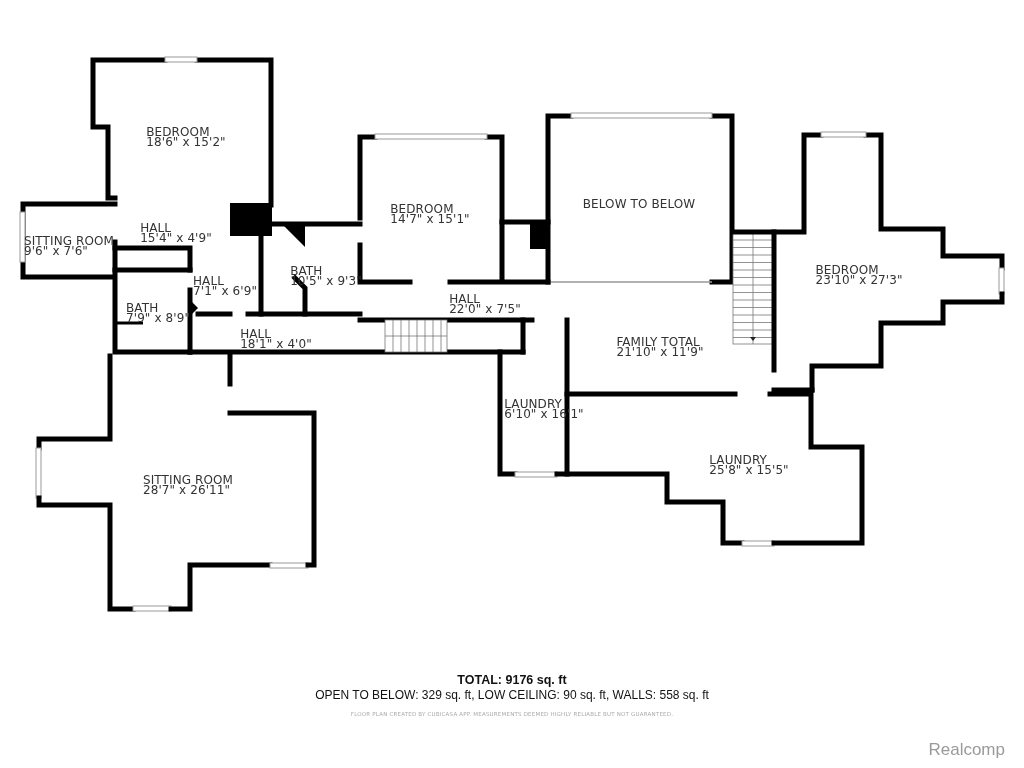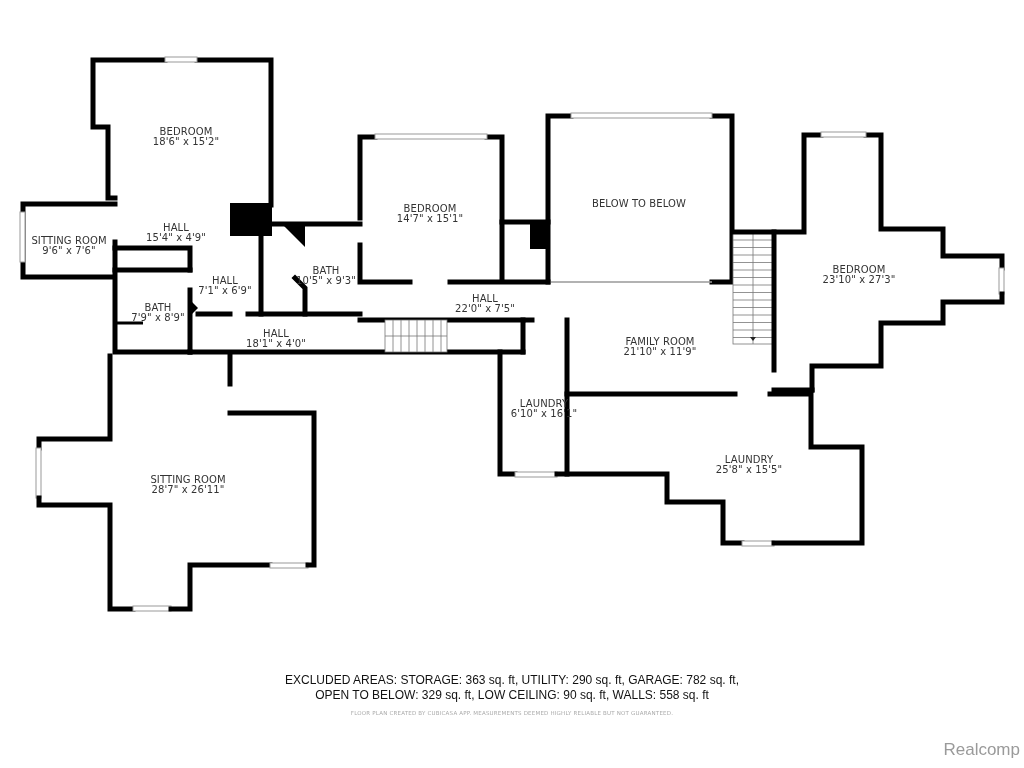--- a/index.html
+++ b/index.html
@@ -3,28 +3,28 @@
 <meta charset="utf-8">
 <style>
   html, body { margin:0; padding:0; background:#ffffff; }
   body { width:1024px; height:768px; position:relative; overflow:hidden; font-family:"DejaVu Sans", sans-serif; }
   #plan { position:absolute; left:0; top:0; width:1024px; height:660px; }
   .wall { fill:none; stroke:#000; stroke-width:5; stroke-linecap:square; stroke-linejoin:miter; }
   .wall-thin { fill:none; stroke:#000; stroke-width:3; }
   .solid { fill:#000; }
   .win { fill:#fff; stroke:#999; stroke-width:1; }
   .stair { fill:#fff; stroke:#777; stroke-width:0.8; }
-  .room-label { position:absolute; transform:translate(-50%,-50%); text-align:center; color:#333; font-size:10px; line-height:10px; white-space:nowrap; letter-spacing:0.1px; }
+  .room-label { position:absolute; transform:translate(-50%,-50%); color:#333; font-size:12px; line-height:10px; white-space:nowrap; letter-spacing:0.1px; }
   .room-label .name { display:block; }
   .room-label .dims { display:block; }
   #summary { position:absolute; left:0; top:673px; width:1024px; text-align:center; color:#111; }
   #summary .total { font-family:"Liberation Sans", sans-serif; font-weight:bold; font-size:12.5px; line-height:15px; }
   #summary .line { font-family:"Liberation Sans", sans-serif; font-size:12px; line-height:14.5px; }
   #summary .disclaimer { font-size:5.5px; color:#aaa; margin-top:8px; letter-spacing:0.2px; }
-  #brand { position:absolute; right:4px; top:740px; font-family:"Liberation Sans", sans-serif; font-size:17px; color:#9a9a9a; }
+  #brand { position:absolute; right:19px; top:740px; font-family:"Liberation Sans", sans-serif; font-size:17px; color:#9a9a9a; }
 </style>
 </head>
 <body>
 
 <svg id="plan" viewBox="0 0 1024 660" xmlns="http://www.w3.org/2000/svg">
 
   <g>
     <polyline class="wall" points="165,60 93,60 93,127 108,127 108,198 115,198"></polyline>
     <polyline class="wall" points="197,60 271,60 271,205"></polyline>
     <rect class="win" x="165" y="57" width="32" height="5"></rect>
@@ -178,36 +178,36 @@
     </div>
     <div class="room-label" style="left: 485px; top: 304px;">
       <span class="name">HALL</span>
       <span class="dims">22'0" x 7'5"</span>
     </div>
     <div class="room-label" style="left: 859px; top: 275px;">
       <span class="name">BEDROOM</span>
       <span class="dims">23'10" x 27'3"</span>
     </div>
     <div class="room-label" style="left: 660px; top: 347px;">
-      <span class="name">FAMILY ROOM</span>
+      <span class="name">FAMILY TOTAL</span>
       <span class="dims">21'10" x 11'9"</span>
     </div>
     <div class="room-label" style="left: 544px; top: 409px;">
       <span class="name">LAUNDRY</span>
       <span class="dims">6'10" x 16'1"</span>
     </div>
     <div class="room-label" style="left: 749px; top: 465px;">
       <span class="name">LAUNDRY</span>
       <span class="dims">25'8" x 15'5"</span>
     </div>
     <div class="room-label" style="left: 188px; top: 485px;">
       <span class="name">SITTING ROOM</span>
       <span class="dims">28'7" x 26'11"</span>
     </div>
   </div>
 
 <div id="summary">
-  <div class="line">EXCLUDED AREAS: STORAGE: 363 sq. ft, UTILITY: 290 sq. ft, GARAGE: 782 sq. ft,</div>
+  <div class="total">TOTAL: 9176 sq. ft</div>
   <div class="line">OPEN TO BELOW: 329 sq. ft, LOW CEILING: 90 sq. ft, WALLS: 558 sq. ft</div>
   <div class="disclaimer">FLOOR PLAN CREATED BY CUBICASA APP. MEASUREMENTS DEEMED HIGHLY RELIABLE BUT NOT GUARANTEED.</div>
 </div>
 
 <div id="brand">Realcomp</div>
 
 </body></html>

